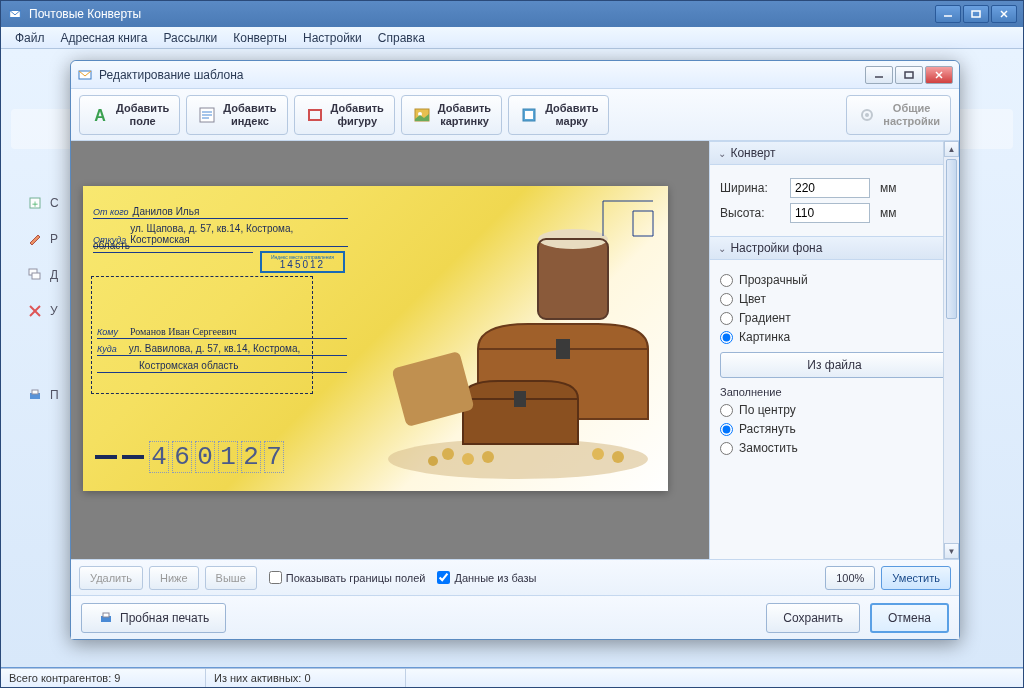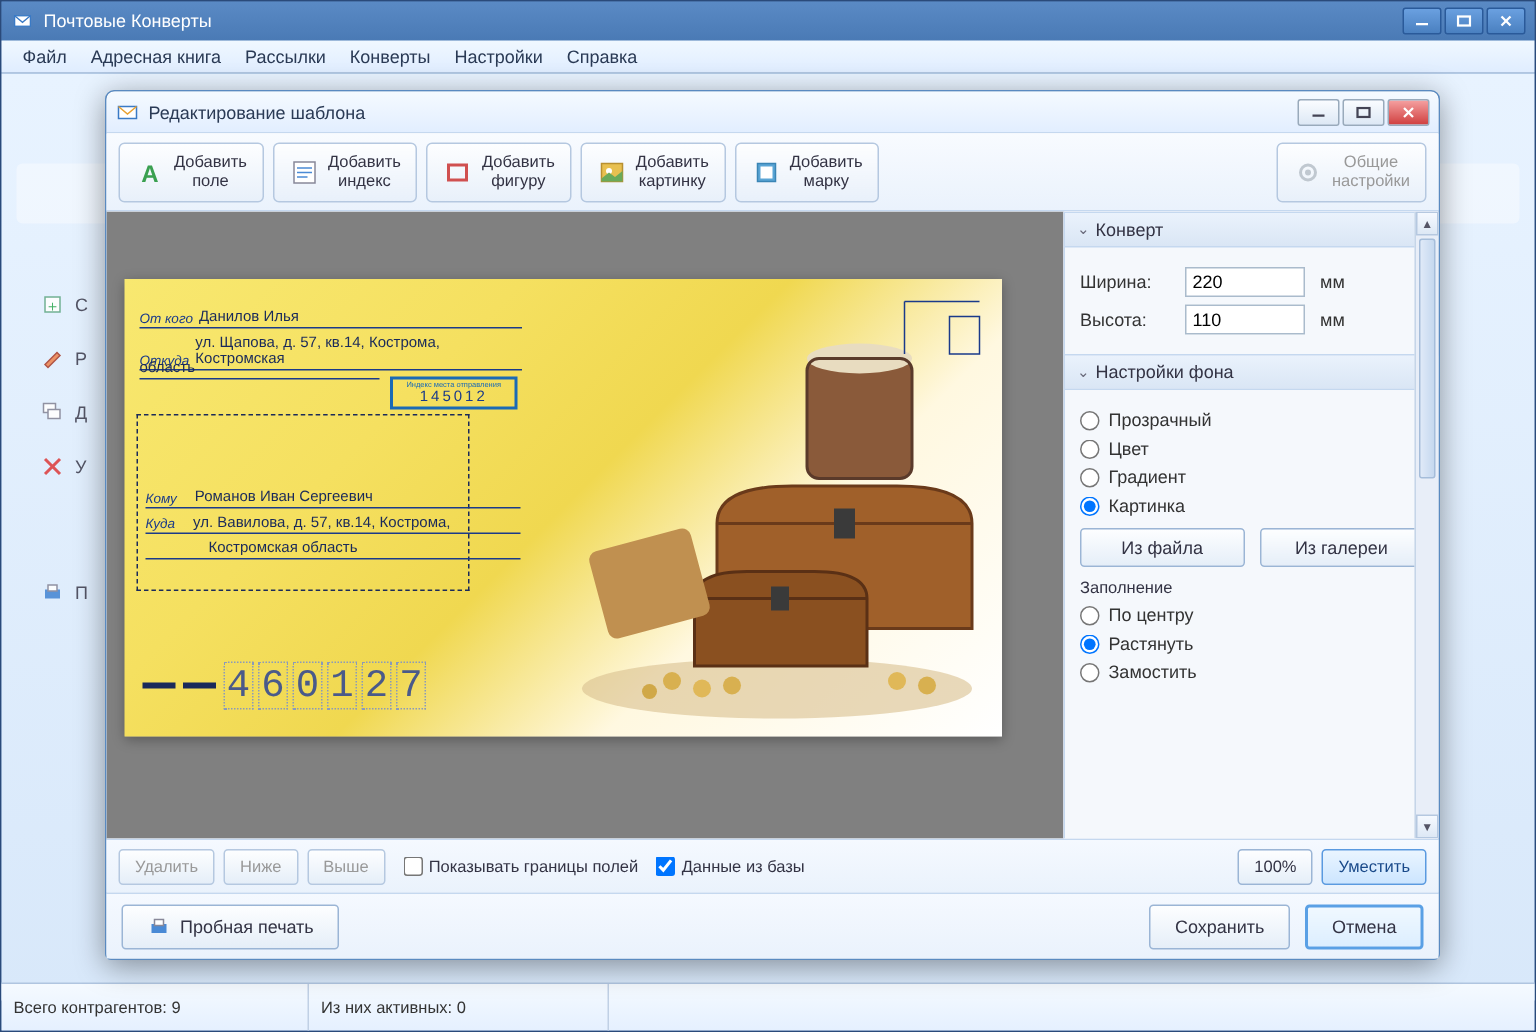--- a/index.html
+++ b/index.html
@@ -12,21 +12,21 @@
 .title-bar .icon svg { width:14px; height:14px; }
 .title-bar .spacer { flex: 1; }
 .win-btn { width: 26px; height: 18px; margin-left: 2px; background: linear-gradient(#6aa0e0,#4a80c0); border: 1px solid #2a5a9a; border-radius: 2px; display: inline-flex; align-items: center; justify-content: center; cursor: pointer; }
 .win-btn svg { width: 10px; height: 8px; stroke: #fff; stroke-width: 1.5; fill: none; }
 .win-btn.close { background: linear-gradient(#6aa0e0,#4a80c0); }
 
 .menu-bar { height: 22px; background: linear-gradient(#f0f8ff,#e0edff); display: flex; align-items: center; padding: 0 6px; border-bottom: 1px solid #b0c5e0; }
 .menu-item { font-size: 12px; color: #2a3a55; padding: 3px 8px; cursor: pointer; }
 
 .main-body { position: absolute; top: 48px; left: 0; right: 0; bottom: 20px; background: linear-gradient(#e8f3ff,#d8e8fa); }
-.status-bar { position: absolute; bottom: 0; left: 0; right: 0; height: 32px; background: linear-gradient(#f5faff,#e5f0ff); border-top: 1px solid #b0c5e0; display:flex; align-items:center; font-size:11px; color:#333;}
+.status-bar { position: absolute; bottom: 0; left: 0; right: 0; height: 19px; background: linear-gradient(#f5faff,#e5f0ff); border-top: 1px solid #b0c5e0; display:flex; align-items:center; font-size:11px; color:#333;}
 .status-cell { border-right: 1px solid #c0d0e5; padding: 0 8px; height:100%; display:flex; align-items:center; }
 .status-cell.first { width: 205px; }
 .status-cell.second { width: 200px; }
 
 
 .bg-toolbar { position:absolute; top:60px; left:10px; right:10px; height:40px; background:rgba(255,255,255,0.4); border-radius:4px; }
 .bg-sidebar { position:absolute; top:145px; left:25px; width:150px; display:flex; flex-direction:column; gap:18px;}
 .bg-side-item { display:flex; align-items:center; font-size:12px; color:#445; opacity:0.9;}
 .bg-side-item .mini-icon { width:18px; height:18px; margin-right:6px; display:inline-flex; align-items:center; justify-content:center; }
 
@@ -38,21 +38,21 @@
 .dlg-title .spacer { flex:1; }
 .dlg-win-btn { width:28px; height:18px; margin-left:2px; border:1px solid #9ab; border-radius:2px; display:inline-flex; align-items:center; justify-content:center; cursor:pointer; background:linear-gradient(#fafcff,#dde8f5);}
 .dlg-win-btn.close { background:linear-gradient(#f5a0a0,#d04040);}
 .dlg-win-btn svg { width:10px; height:8px; stroke:#445; stroke-width:1.5; fill:none;}
 .dlg-win-btn.close svg { stroke:#fff; }
 
 .dlg-toolbar { height: 52px; background: linear-gradient(#f8fbff,#eaf2fc); border-bottom:1px solid #c5d8ef; display:flex; align-items:center; padding:0 8px; gap:6px;}
 .tb-btn { height:40px; padding: 0 10px; background:linear-gradient(#fdfeff,#e8f0fa); border:1px solid #b5c8e0; border-radius:4px; display:flex; align-items:center; gap:6px; cursor:pointer; font-size:11px; color:#334;}
 .tb-btn .tb-icon { width:20px; height:20px; display:inline-flex; align-items:center; justify-content:center;}
 .tb-btn.right { margin-left:auto; color:#999;}
-.tb-btn .two-line { line-height:1.1; text-align:center; }
+.tb-btn .two-line { line-height:1.1; text-align:center;font-weight:bold; }
 
 .dlg-content { flex:1; display:flex; position:relative; overflow:hidden; }
 .canvas-area { flex:1; background:#808080; position:relative; overflow:hidden;}
 .envelope { position:absolute; top:45px; left:12px; width:585px; height:305px; background: linear-gradient(135deg, #f8e870 0%, #f5e060 30%, #f0d850 50%, #fff8e0 70%, #ffffff 100%); box-shadow: 0 2px 8px rgba(0,0,0,0.3);}
 .env-line { position:absolute; border-bottom: 1px solid #1a3a8a; font-size:10px; color:#1a3a8a; display:flex; align-items:flex-end;}
 .env-label { font-style: italic; font-size:9px; margin-right:4px; padding-bottom:1px;}
 .env-text { color:#1a2a5a; font-size:10px; padding-bottom:1px;}
 .index-box { position:absolute; top:65px; left:177px; width:85px; height:22px; border:2px solid #1a6ab5; display:flex; flex-direction:column; align-items:center; justify-content:center;}
 .index-box .tiny { font-size:5px; color:#1a6ab5; line-height:1;}
 .index-box .num { font-size:10px; color:#1a3a8a; letter-spacing:2px; line-height:1;}
@@ -293,21 +293,21 @@
             <span class="env-text">область</span>
           </div>
         <div class="index-box">
           <span class="tiny">Индекс места отправления</span>
           <span class="num">145012</span>
         </div>
 
         <div class="dashed-box" style="top:90px; left:8px; width:222px; height:118px;"></div>
         <div class="env-line" style="top:140px; left:14px; width:250px;">
             <span class="env-label">Кому</span>
-            <span class="env-text" style="margin-left:8px;">Романов Иван Сергеевич</span>
+            <span class="env-text" style="margin-left:8px;font-family:Liberation Serif, serif;">Романов Иван Сергеевич</span>
           </div>
         <div class="env-line" style="top:157px; left:14px; width:250px;">
             <span class="env-label">Куда</span>
             <span class="env-text" style="margin-left:8px;">ул. Вавилова, д. 57, кв.14, Кострома,</span>
           </div>
         <div class="env-line" style="top:174px; left:14px; width:250px;padding-left:42px;">
             <span class="env-text">Костромская область</span>
           </div>
 
         <div class="postal-code">
@@ -389,21 +389,20 @@
         <div class="radio-row">
             <input type="radio" name="bg" style="">
             <span>Градиент</span>
           </div>
         <div class="radio-row">
             <input type="radio" name="bg" checked="" style="">
             <span>Картинка</span>
           </div>
         <div class="btn-row">
           <button class="aero-btn">Из файла</button>
-          <button class="aero-btn">Из галереи</button>
         </div>
         <div class="group-label">Заполнение</div>
         <div class="radio-row">
             <input type="radio" name="fill" style="">
             <span>По центру</span>
           </div>
         <div class="radio-row">
             <input type="radio" name="fill" checked="" style="">
             <span>Растянуть</span>
           </div>

